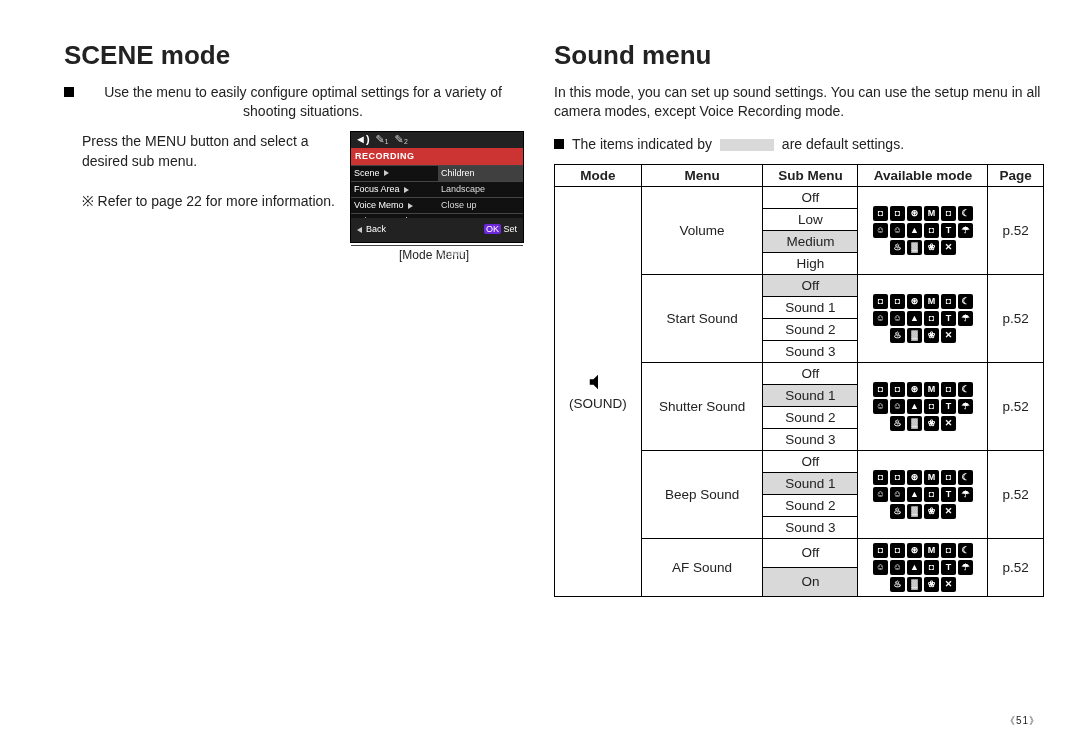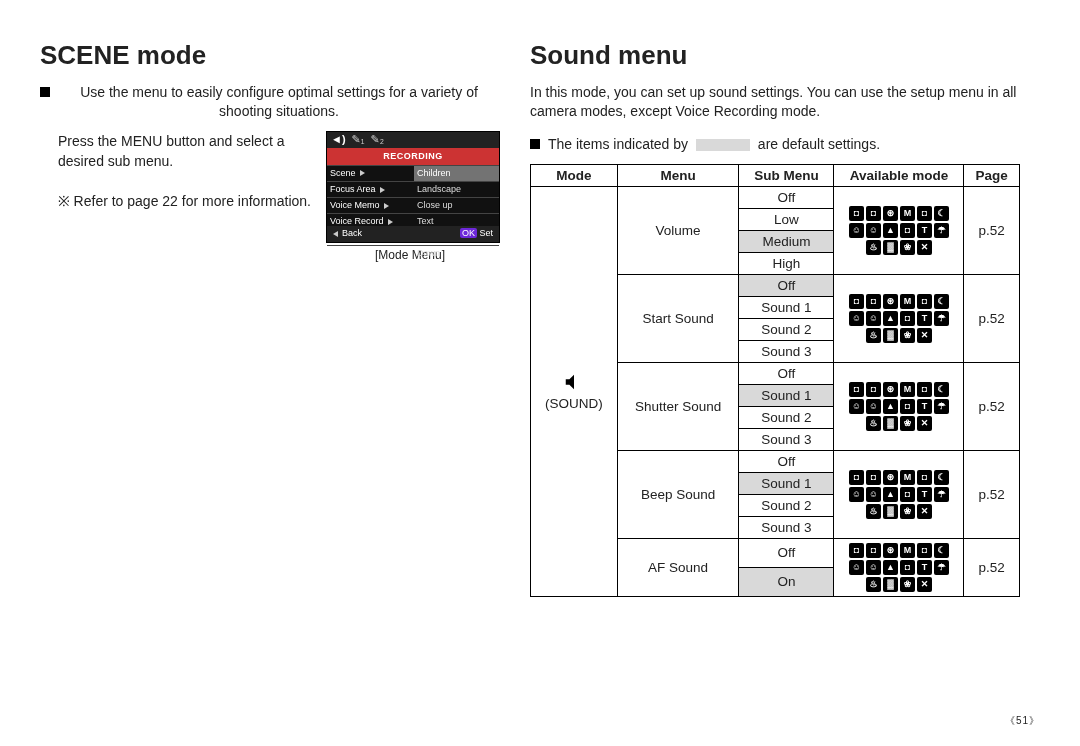--- a/index.html
+++ b/index.html
@@ -6,43 +6,43 @@
   html, body { margin: 0; padding: 0; }
   body {
     width: 1080px;
     height: 746px;
     background: #fff;
     font-family: Arial, Helvetica, sans-serif;
     color: #222;
     font-size: 14px;
     position: relative;
   }
-  .cols { display: flex; }
+  .cols { display: flex; padding-left: 24px; }
   .leftcol { width: 520px; padding: 40px 20px 0 40px; }
   .rightcol { width: 530px; padding: 40px 30px 0 10px; }
   h1 { font-size: 26px; font-weight: bold; margin: 0 0 12px 0; }
   .bullet-row { display: flex; margin-bottom: 10px; line-height: 1.35; text-align: center; }
   .bullet { width: 10px; height: 10px; background: #000; margin-right: 8px; margin-top: 4px; flex-shrink: 0; }
   .indent { margin-left: 18px; margin-top: 8px; line-height: 1.45; }
   .flex-se { display: flex; }
   .se-text { width: 290px; }
   .screenshot {
     width: 174px; height: 112px; background: #111; color: #fff;
     font-size: 9px; position: relative; border: 1px solid #000;
     margin-left: 6px;
   }
   .ss-tabbar { height: 16px; background: #222; display:flex; align-items:center; padding-left:4px; gap:6px;}
   .ss-tabbar span{ color:#ccc; font-size:11px;}
   .ss-tabbar .white{ color:#fff; font-weight:bold;}
-  .ss-header { background: #cc3333; color:#fff; padding: 2px 4px; font-weight:bold; letter-spacing:0.5px;text-align:center;}
+  .ss-header { background: #cc3333; color:#fff; padding: 2px 4px; font-weight:bold; letter-spacing:0.5px;}
   .ss-row { display:flex; }
   .ss-left { width: 87px; padding: 1px 3px; border-top:1px solid #444; }
   .ss-right { flex:1; padding: 1px 3px; border-top:1px solid #444; color:#ddd;}
-  .ss-right.hi { background:#737373; color:#fff; }
-  .ss-foot { position:absolute; bottom:0; left:0; right:0; height:16px; background:#222; display:flex; justify-content:space-between; align-items:center; padding:0 6px;}
+  .ss-right.hi { background:#404040; color:#fff; }
+  .ss-foot { position:absolute; bottom:0; left:0; right:0; height:24px; background:#222; display:flex; justify-content:space-between; align-items:center; padding:0 6px;}
   .ss-cap { text-align:center; font-size:12px; margin-top:4px; }
   .note { margin-top: 20px; }
   .xmark { font-family: Liberation Sans, sans-serif; text-align: center; }
 
   .default-swatch { display:inline-block; width:54px; height:12px; background:#d9d9d9; vertical-align:middle; margin:0 4px;}
   table.sound {
     border-collapse: collapse;
     width: 100%;
     margin-top: 10px;
     font-size: 13.5px;

